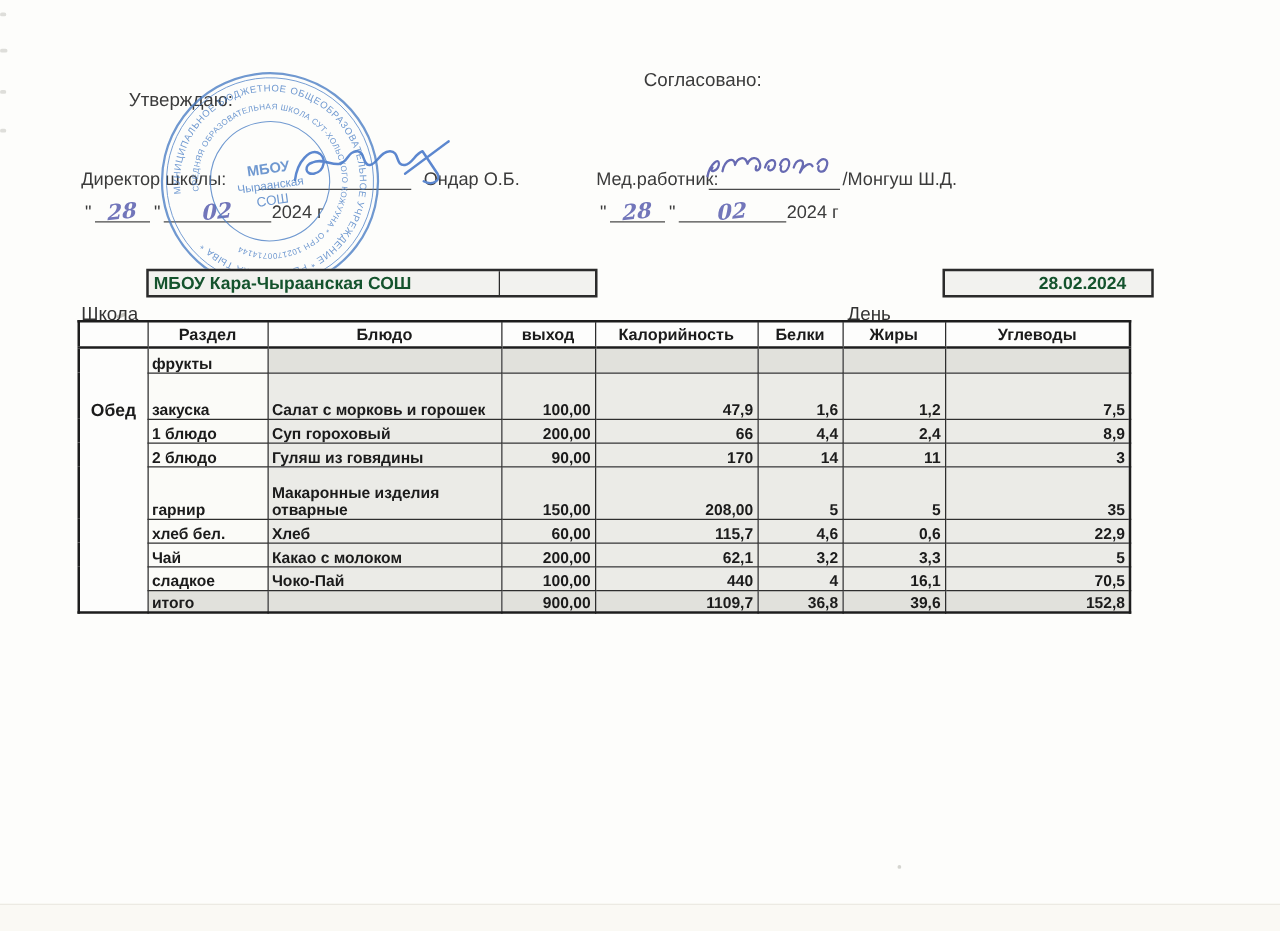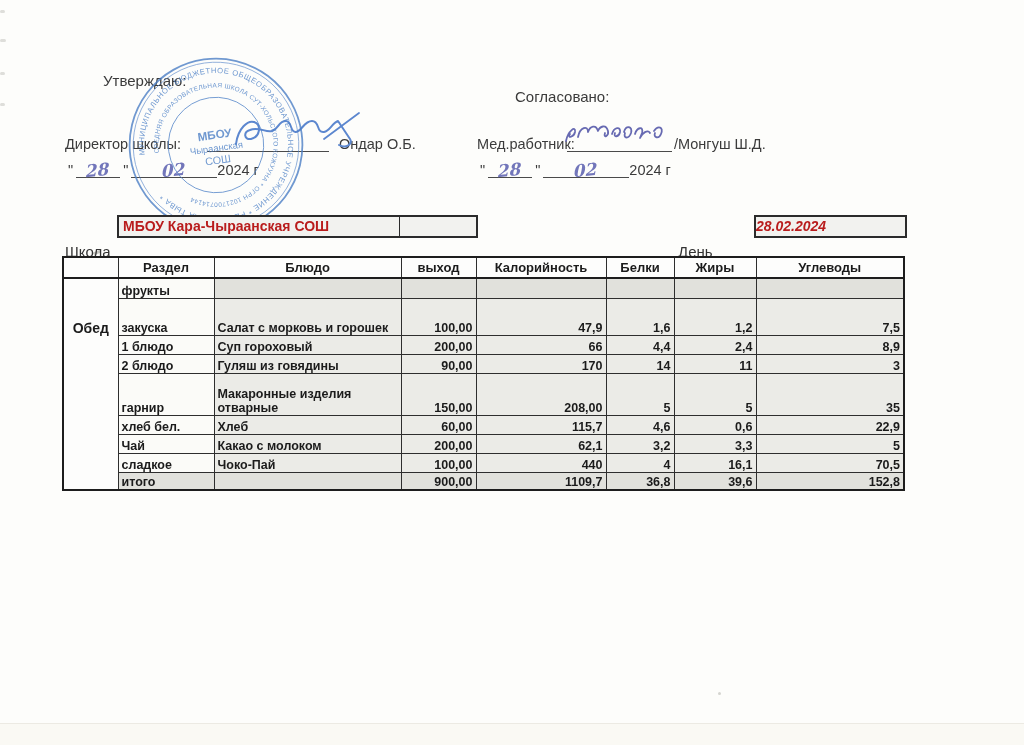--- a/index.html
+++ b/index.html
@@ -38,25 +38,25 @@
   .stamp .c2{font-size:10.5px;}
   .stamp .c3{font-size:12px;}
 
   
   .sig-svg{position:absolute;pointer-events:none;}
   .sig-svg path{fill:none;stroke-linecap:round;stroke-linejoin:round;}
 
   
   .field-label{position:absolute;font-size:15px;color:#333;margin-top:24px;}
   .field-box{position:absolute;border:2px solid #2b2b2b;background:#f2f2ef;
-             font-size:14px;font-weight:bold;color:#b91c1c;line-height:19px;}
+             font-size:14px;font-weight:bold;color:#14532d;line-height:19px;}
   .school-box{left:117px;top:215px;width:353px;height:19px;padding-left:4px;}
   .school-box .divider{position:absolute;left:280px;top:0;bottom:0;
                        border-left:1.5px solid #2b2b2b;}
-  .day-box{left:754px;top:215px;width:145px;height:19px;text-align:left;padding-right:4px;font-style:italic;}
+  .day-box{left:754px;top:215px;width:145px;height:19px;text-align:right;padding-right:20px;}
 
   
   .menu-table{position:absolute;left:62px;top:256px;border-collapse:collapse;
               table-layout:fixed;width:841px;background:#fdfdfc;}
   .menu-table th,.menu-table td{border:1px solid #2e2e2e;overflow:hidden;
               font-size:12.5px;font-weight:bold;color:#1b1b1b;padding:0 3px;}
   .menu-table{border:2px solid #1d1d1d;}
   .menu-table th{height:19px;font-size:13px;text-align:center;vertical-align:middle;
                  border-bottom:2px solid #1d1d1d;background:#fdfdfc;}
   .menu-table td{vertical-align:bottom;line-height:1.12;}
@@ -75,21 +75,21 @@
 
   <div class="speck" style="left:0;top:10px;width:5px;height:3px;"></div>
   <div class="speck" style="left:0;top:39px;width:6px;height:3px;"></div>
   <div class="speck" style="left:0;top:72px;width:5px;height:3px;"></div>
   <div class="speck" style="left:0;top:103px;width:5px;height:3px;"></div>
   <div class="speck" style="left:93px;top:251px;width:8px;height:3px;background:#c6c6c1;transform:rotate(-20deg);"></div>
   <div class="speck" style="left:718px;top:692px;width:3px;height:3px;background:#d5d5d0;"></div>
   <div class="bottom-strip"></div>
 
   <div class="h-title" style="left:65px;top:72px;">Утверждаю:</div>
-  <div class="h-title" style="left:477px;top:88px;">Согласовано:</div>
+  <div class="h-title" style="left:477px;top:56px;">Согласовано:</div>
 
   <div class="sig-line" style="left:65px;top:130px;">
     <span class="role" style="width:142px;">Директор школы:</span>
     <span class="blank" style="width:122px;"></span>
     <span class="name">Ондар О.Б.</span>
     <svg class="sig-svg" style="left:165px;top:-22px;" width="135" height="46" viewBox="0 0 135 46">
       <path d="M6,36 C8,20 18,12 24,14 C32,17 30,29 21,31 C14,32 13,24 20,22 C28,18 36,25 42,23
                C49,21 48,13 56,13 C62,13 60,25 66,24 C72,23 74,13 82,13 C90,13 86,25 94,24
                C100,23 102,15 108,13 L120,31 C123,36 116,41 109,37" stroke="#5c87cf" stroke-width="2"></path>
       <path d="M94,31 L129,5" stroke="#5c87cf" stroke-width="1.8"></path>

